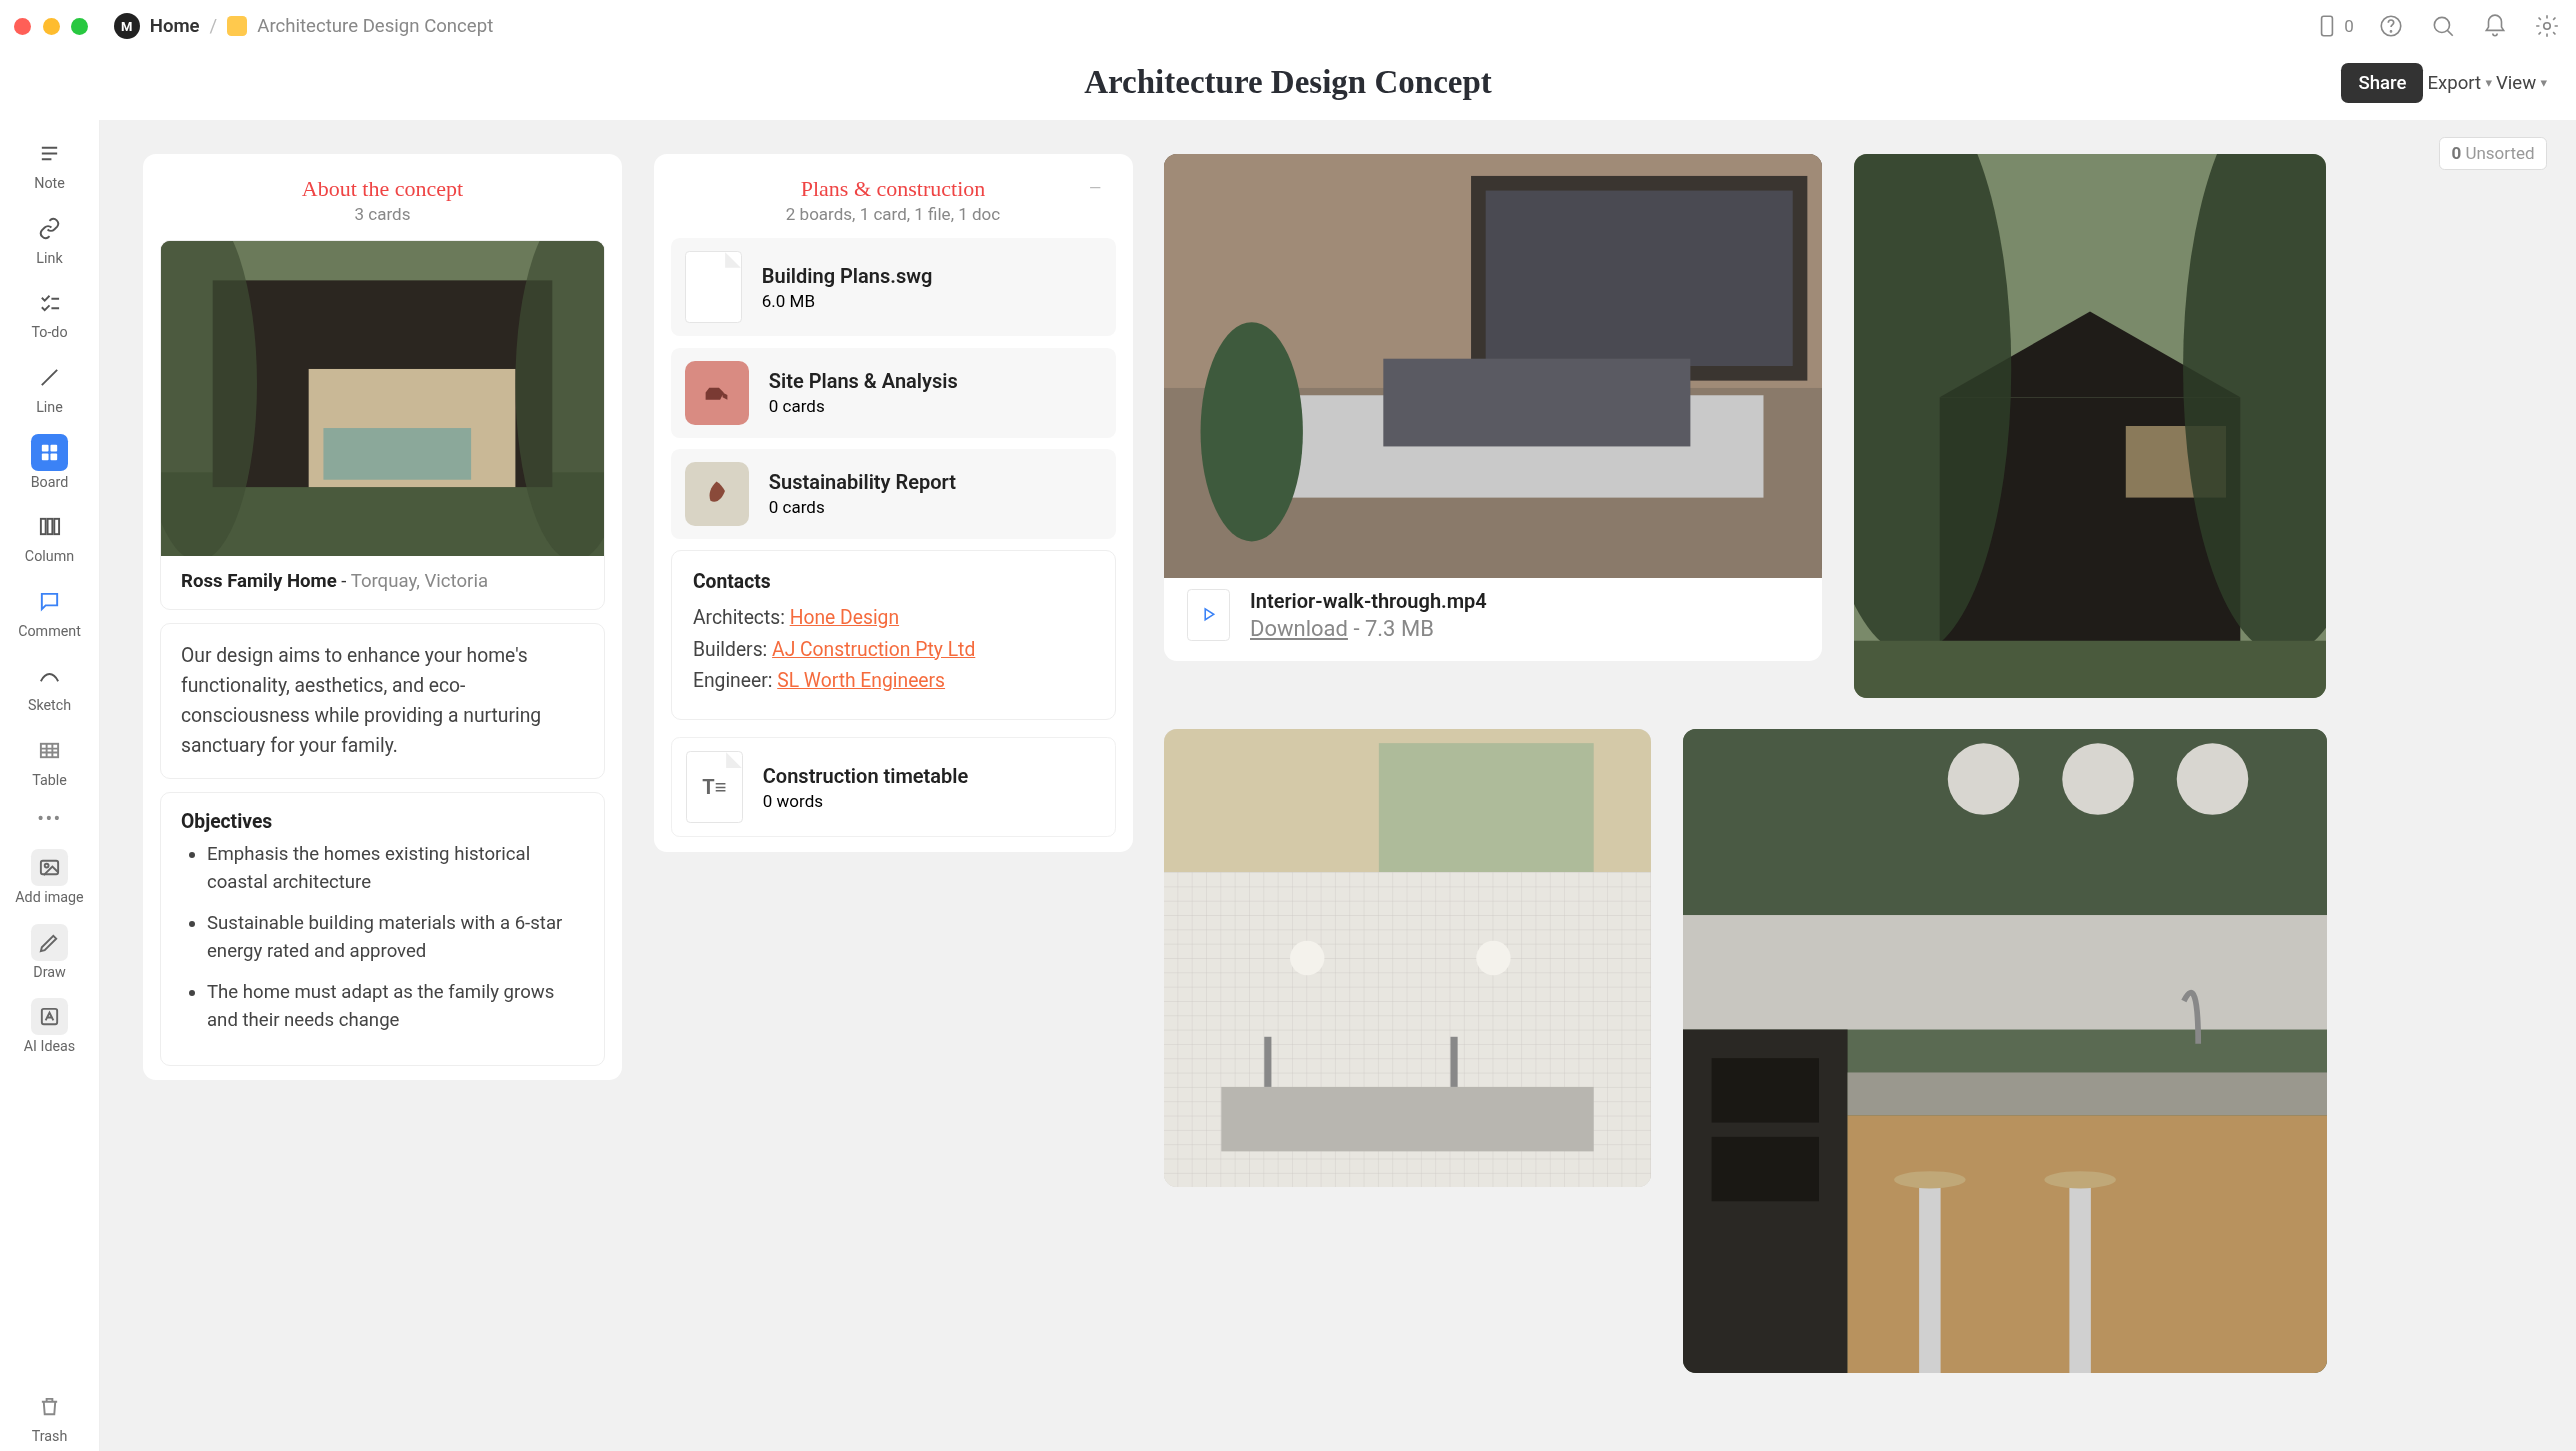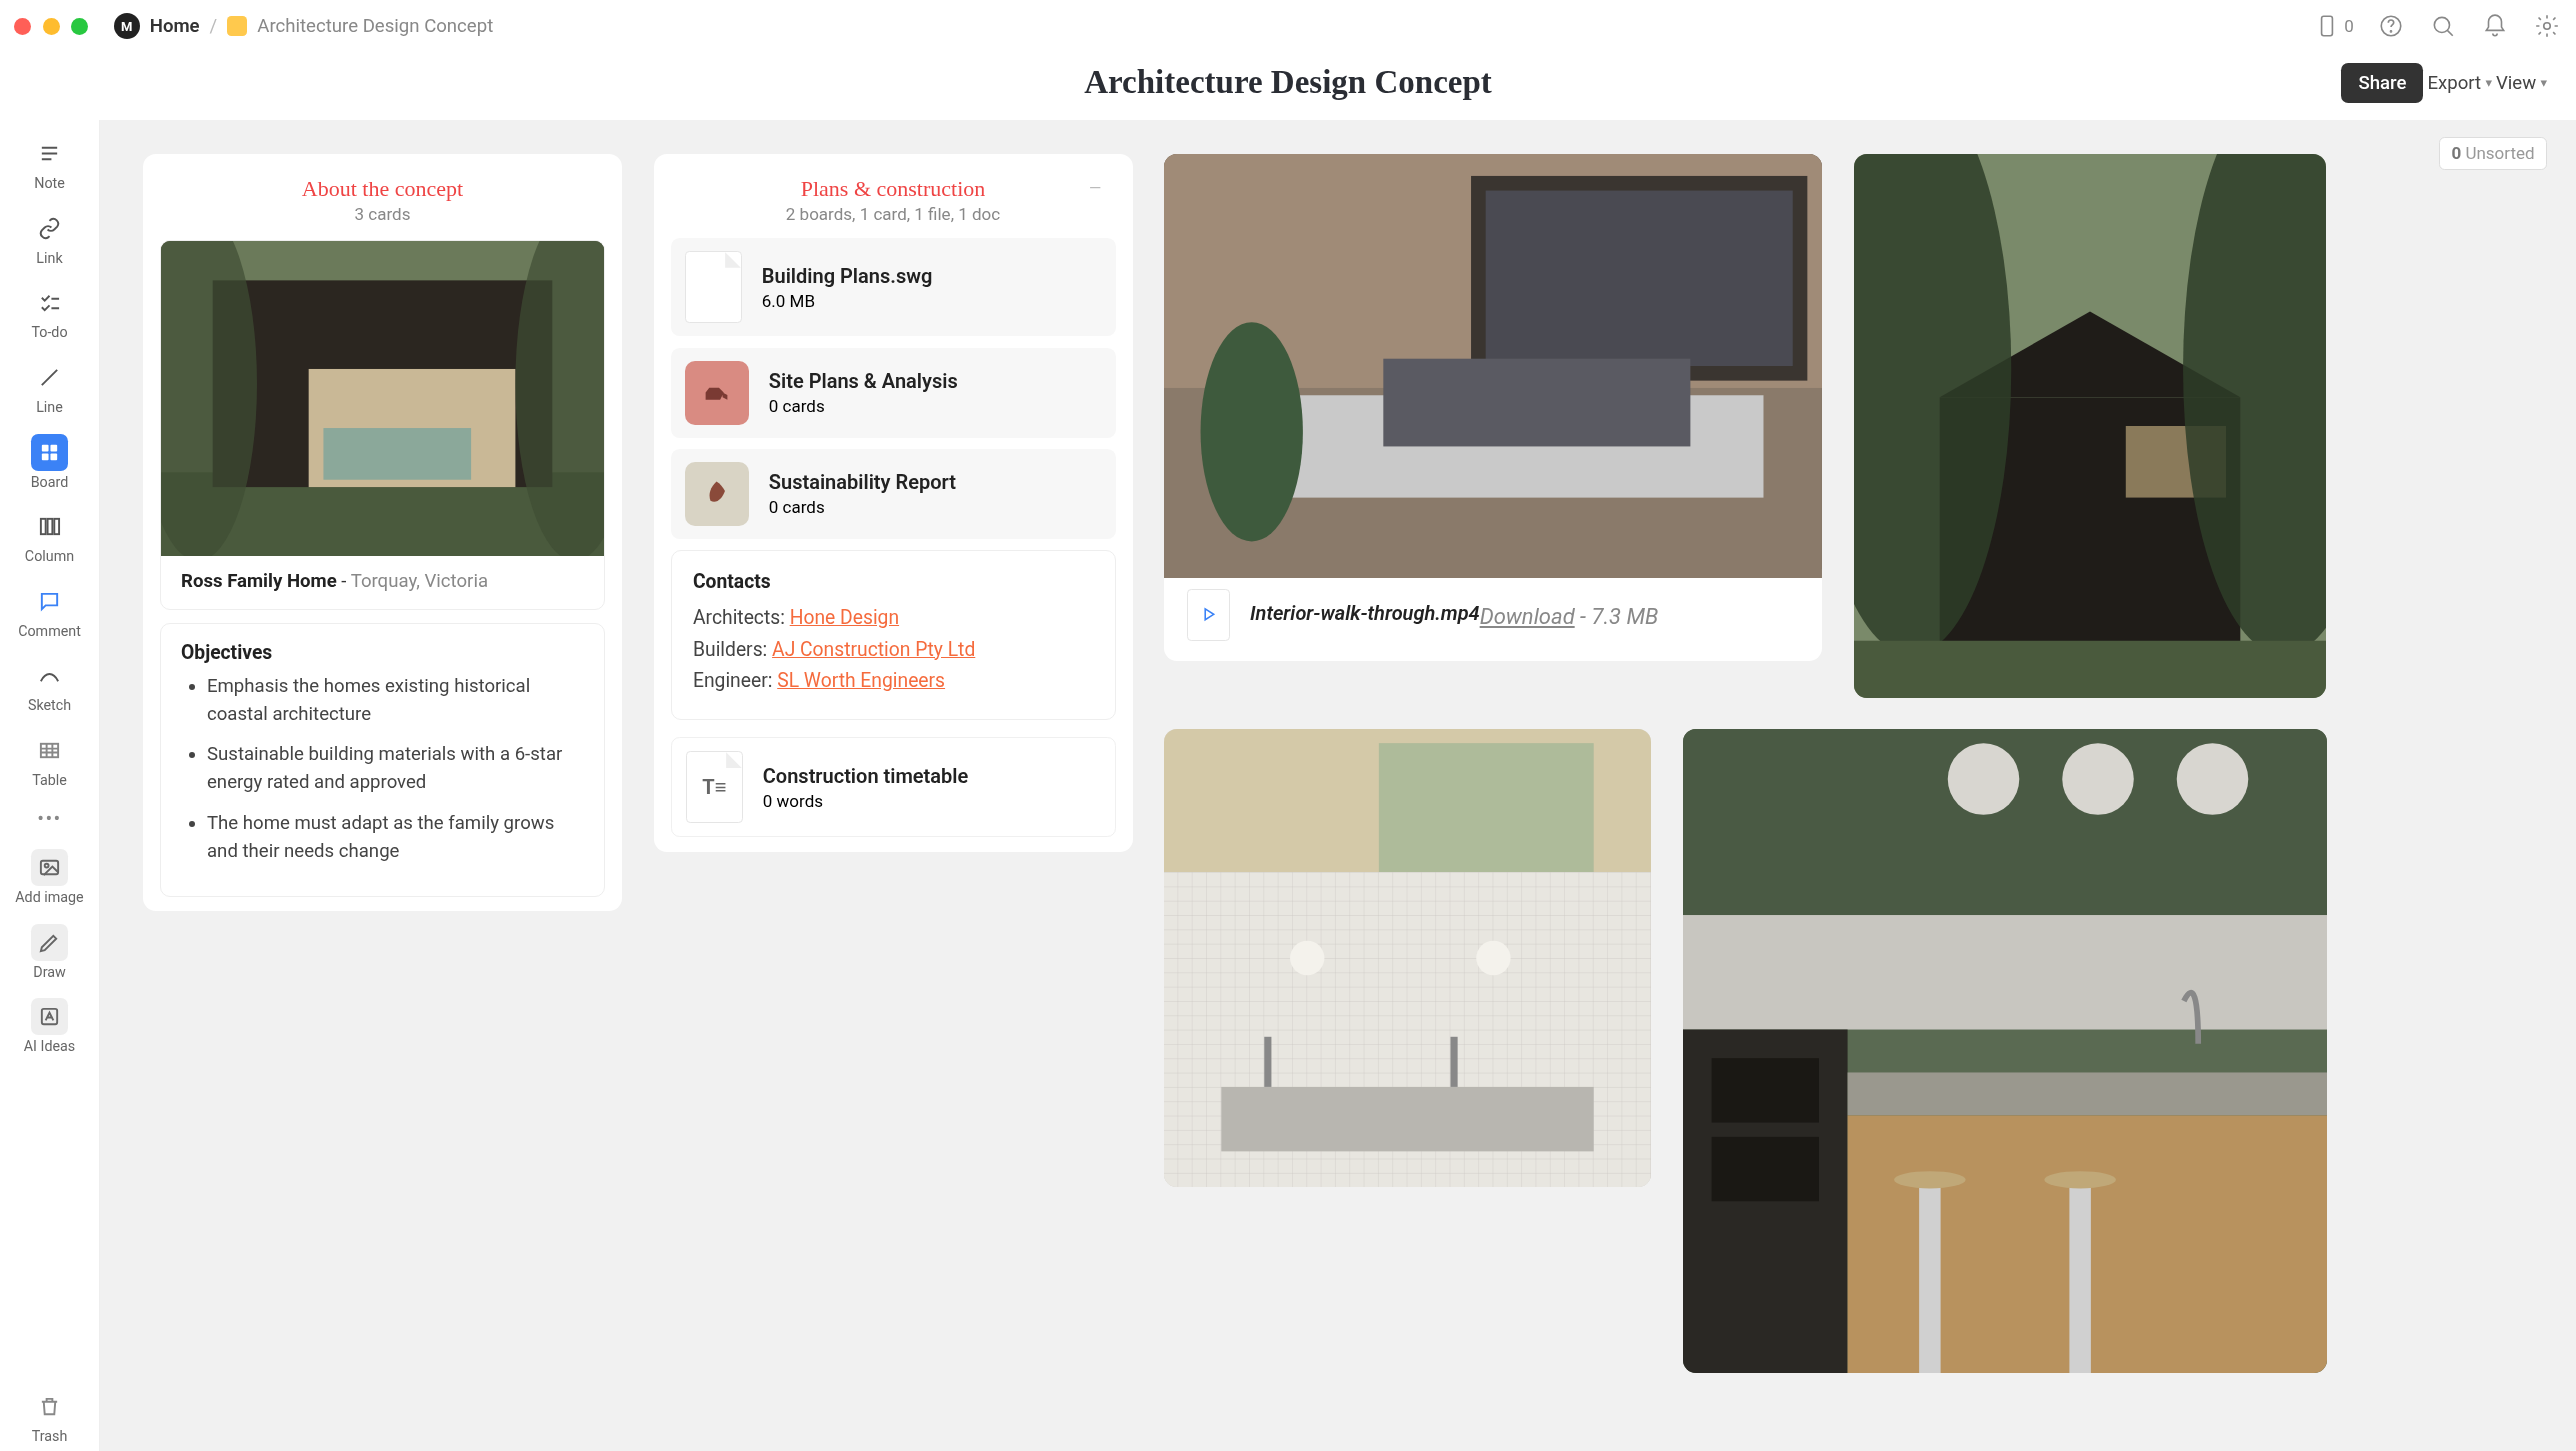--- a/index.html
+++ b/index.html
@@ -121,21 +121,21 @@
 .contacts a { color:#f56b3d; text-decoration:underline; }
 
 .media-col { display:flex; flex-direction:column; gap:31.5px; width:658px; }
 .video-card { background:#fff; border-radius:13px; overflow:hidden; }
 .video-thumb { width:100%; height:415px; background:linear-gradient(135deg, #7a6a5a, #3b3b3b); position:relative; display:flex; align-items:center; justify-content:center; }
 .play-btn { width:64px; height:64px; background:rgba(0,0,0,0.55); border-radius:50%; display:flex; align-items:center; justify-content:center; }
 .play-btn svg { width:24px; height:24px; fill:#fff; }
 .video-meta { padding:20px 23px; display:flex; gap:20px; align-items:center; }
 .play-file-icon { width:43px; height:52px; border:0.7px solid #e5e5e5; border-radius:4.3px; display:flex; align-items:center; justify-content:center; }
 .play-file-icon svg { width:18.6px; height:18.6px; fill:none; stroke:#3b82f6; stroke-width:2; }
-.vm-text { display:flex; flex-direction:row;font-style:italic; }
+.vm-text { display:flex; flex-direction:column; }
 .vm-name { font-size:20px; font-weight:600; color:#222; }
 .vm-sub { font-size:22px; color:#888; margin-top:2.9px; }
 .vm-sub .dl { text-decoration:underline; color:#888; }
 
 .img-tile { border-radius:13px; overflow:hidden; background:#ccc; }
 .img-tile svg { width:100%; height:100%; display:block; }
 
 .right-col { display:flex; flex-direction:column; gap:31.5px; width:472px; }
 .right-col .img-tile.tall { height:544px; }
 .kitchen { height:644px; width:644px; }
@@ -356,20 +356,23 @@
                 <rect x="70" y="60" width="460" height="280" fill="#2b2620"></rect>
                 <rect x="200" y="180" width="280" height="160" fill="#c9b896"></rect>
                 <rect x="220" y="260" width="200" height="70" fill="#8ba89a"></rect>
                 <ellipse cx="50" cy="200" rx="80" ry="240" fill="#3e4d33" opacity="0.7"></ellipse>
                 <ellipse cx="560" cy="200" rx="80" ry="240" fill="#3e4d33" opacity="0.7"></ellipse>
               </svg>
             </div>
             <div class="caption-row">
               <span class="title">Ross Family Home</span><span> - </span><span class="loc">Torquay, Victoria</span>
             </div>
+          </div>
+          <div class="card pad">
+            <div class="body-text">Our design aims to enhance your home's functionality, aesthetics, and eco-consciousness while providing a nurturing sanctuary for your family.</div>
           </div>
           <div class="card pad">
             <div class="obj-title">Objectives</div>
             <ul class="obj-list">
               <li>Emphasis the homes existing historical coastal architecture</li>
               <li>Sustainable building materials with a 6-star energy rated and approved</li>
               <li>The home must adapt as the family grows and their needs change</li>
             </ul>
           </div>
         </div>

